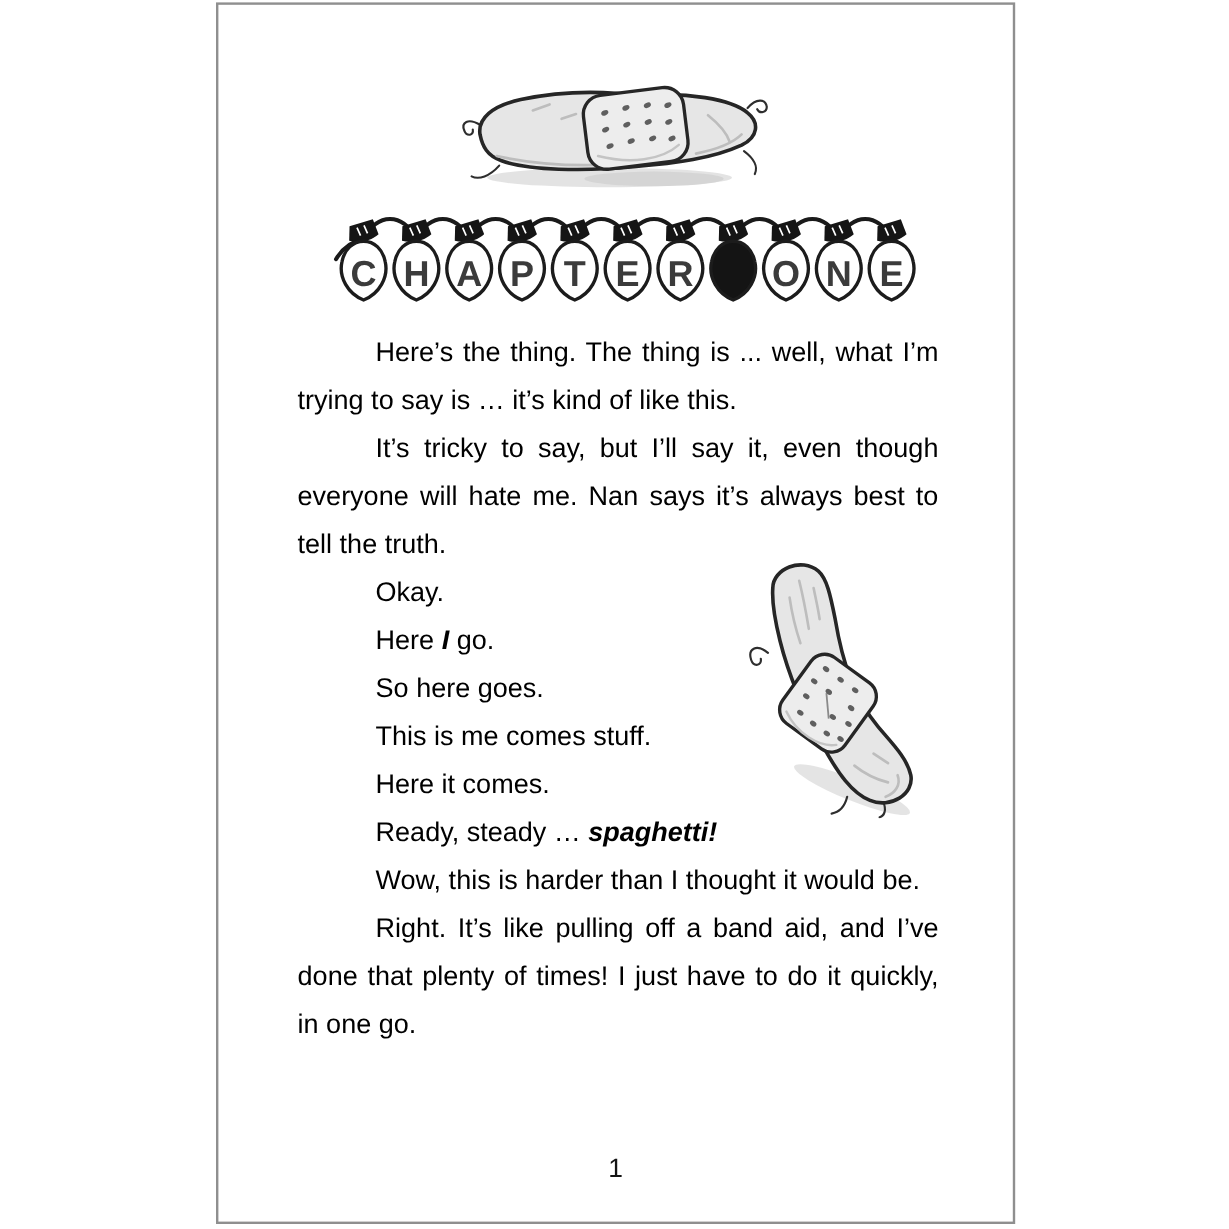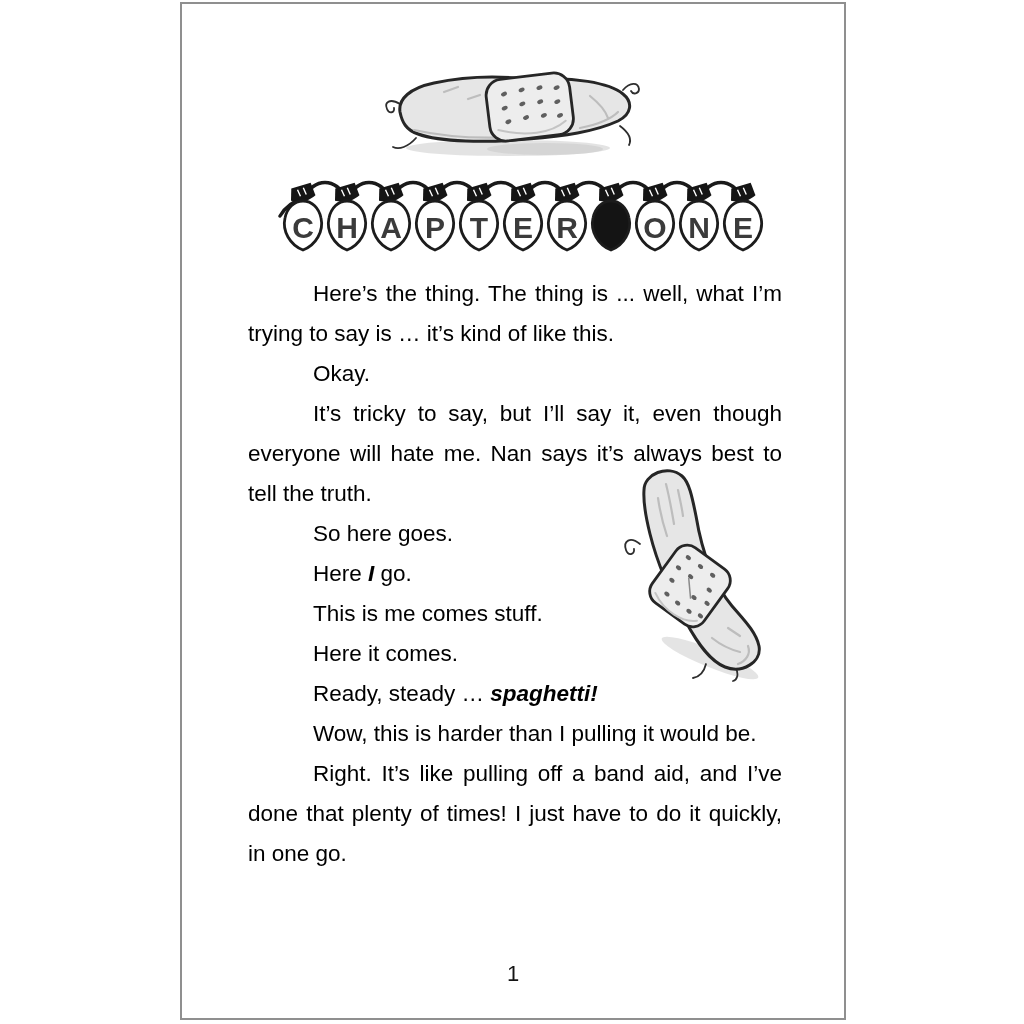--- a/index.html
+++ b/index.html
@@ -144,28 +144,28 @@
               <path d="M-4,-11 L-2,-4 M2,-12 L4,-5" stroke="#ffffff" stroke-width="1.4" fill="none" transform="rotate(-8)"></path>
               <path d="M0,1 C9,1 16,8 18,18 C21,31 13,45 0,50 C-13,45 -21,31 -18,18 C-16,8 -9,1 0,1 Z" fill="#ffffff" stroke="#1c1c1c" stroke-width="2.8" stroke-linejoin="round"></path>
               <text x="0" y="38" text-anchor="middle" class="bulb-letter">E</text>
             </g>
           </g>
       </svg>
     </div>
 
     <div class="body-text" id="body-text">
         <p><span>Here’s the thing. The thing is ... well, what I’m trying to say is … it’s kind of like this.</span></p>
+        <p><span>It’s tricky to say, but I’ll say it, even though everyone will hate me. Nan says it’s always best to tell the truth.</span></p>
         <p><span>Okay.</span></p>
-        <p><span>It’s tricky to say, but I’ll say it, even though everyone will hate me. Nan says it’s always best to tell the truth.</span></p>
+        <p><span>Here </span><span class="bi">I</span><span> go.</span></p>
         <p><span>So here goes.</span></p>
-        <p><span>Here </span><span class="bi">I</span><span> go.</span></p>
         <p><span>This is me comes stuff.</span></p>
         <p><span>Here it comes.</span></p>
         <p><span>Ready, steady … </span><span class="bi">spaghetti!</span></p>
-        <p><span>Wow, this is harder than I pulling it would be.</span></p>
+        <p><span>Wow, this is harder than I thought it would be.</span></p>
         <p><span>Right. It’s like pulling off a band aid, and I’ve done that plenty of times! I just have to do it quickly, in one go.</span></p>
       </div>
 
     <div class="illo-mid">
       <svg viewBox="0 0 186 216" width="186" height="216">
         <ellipse cx="122" cy="192" rx="52" ry="9" fill="#d8d8d8" opacity="0.7" transform="rotate(22 122 192)"></ellipse>
         <path class="hair" d="M52,78 C42,70 35,75 38,84 C40,90 47,89 46,83"></path>
         <path class="hair" d="M118,198 C116,206 111,211 105,212"></path>
         <path class="hair" d="M148,202 C151,209 149,214 145,215"></path>
         <path class="outline" d="M56,24 C56,8 80,-2 94,10 C101,16 104,30 108,50 C114,86 124,116 144,140 C156,154 168,166 171,180 C174,196 154,208 137,201 C122,195 110,178 98,156 C82,127 69,96 62,68 C58,52 55,38 56,24 Z"></path>

